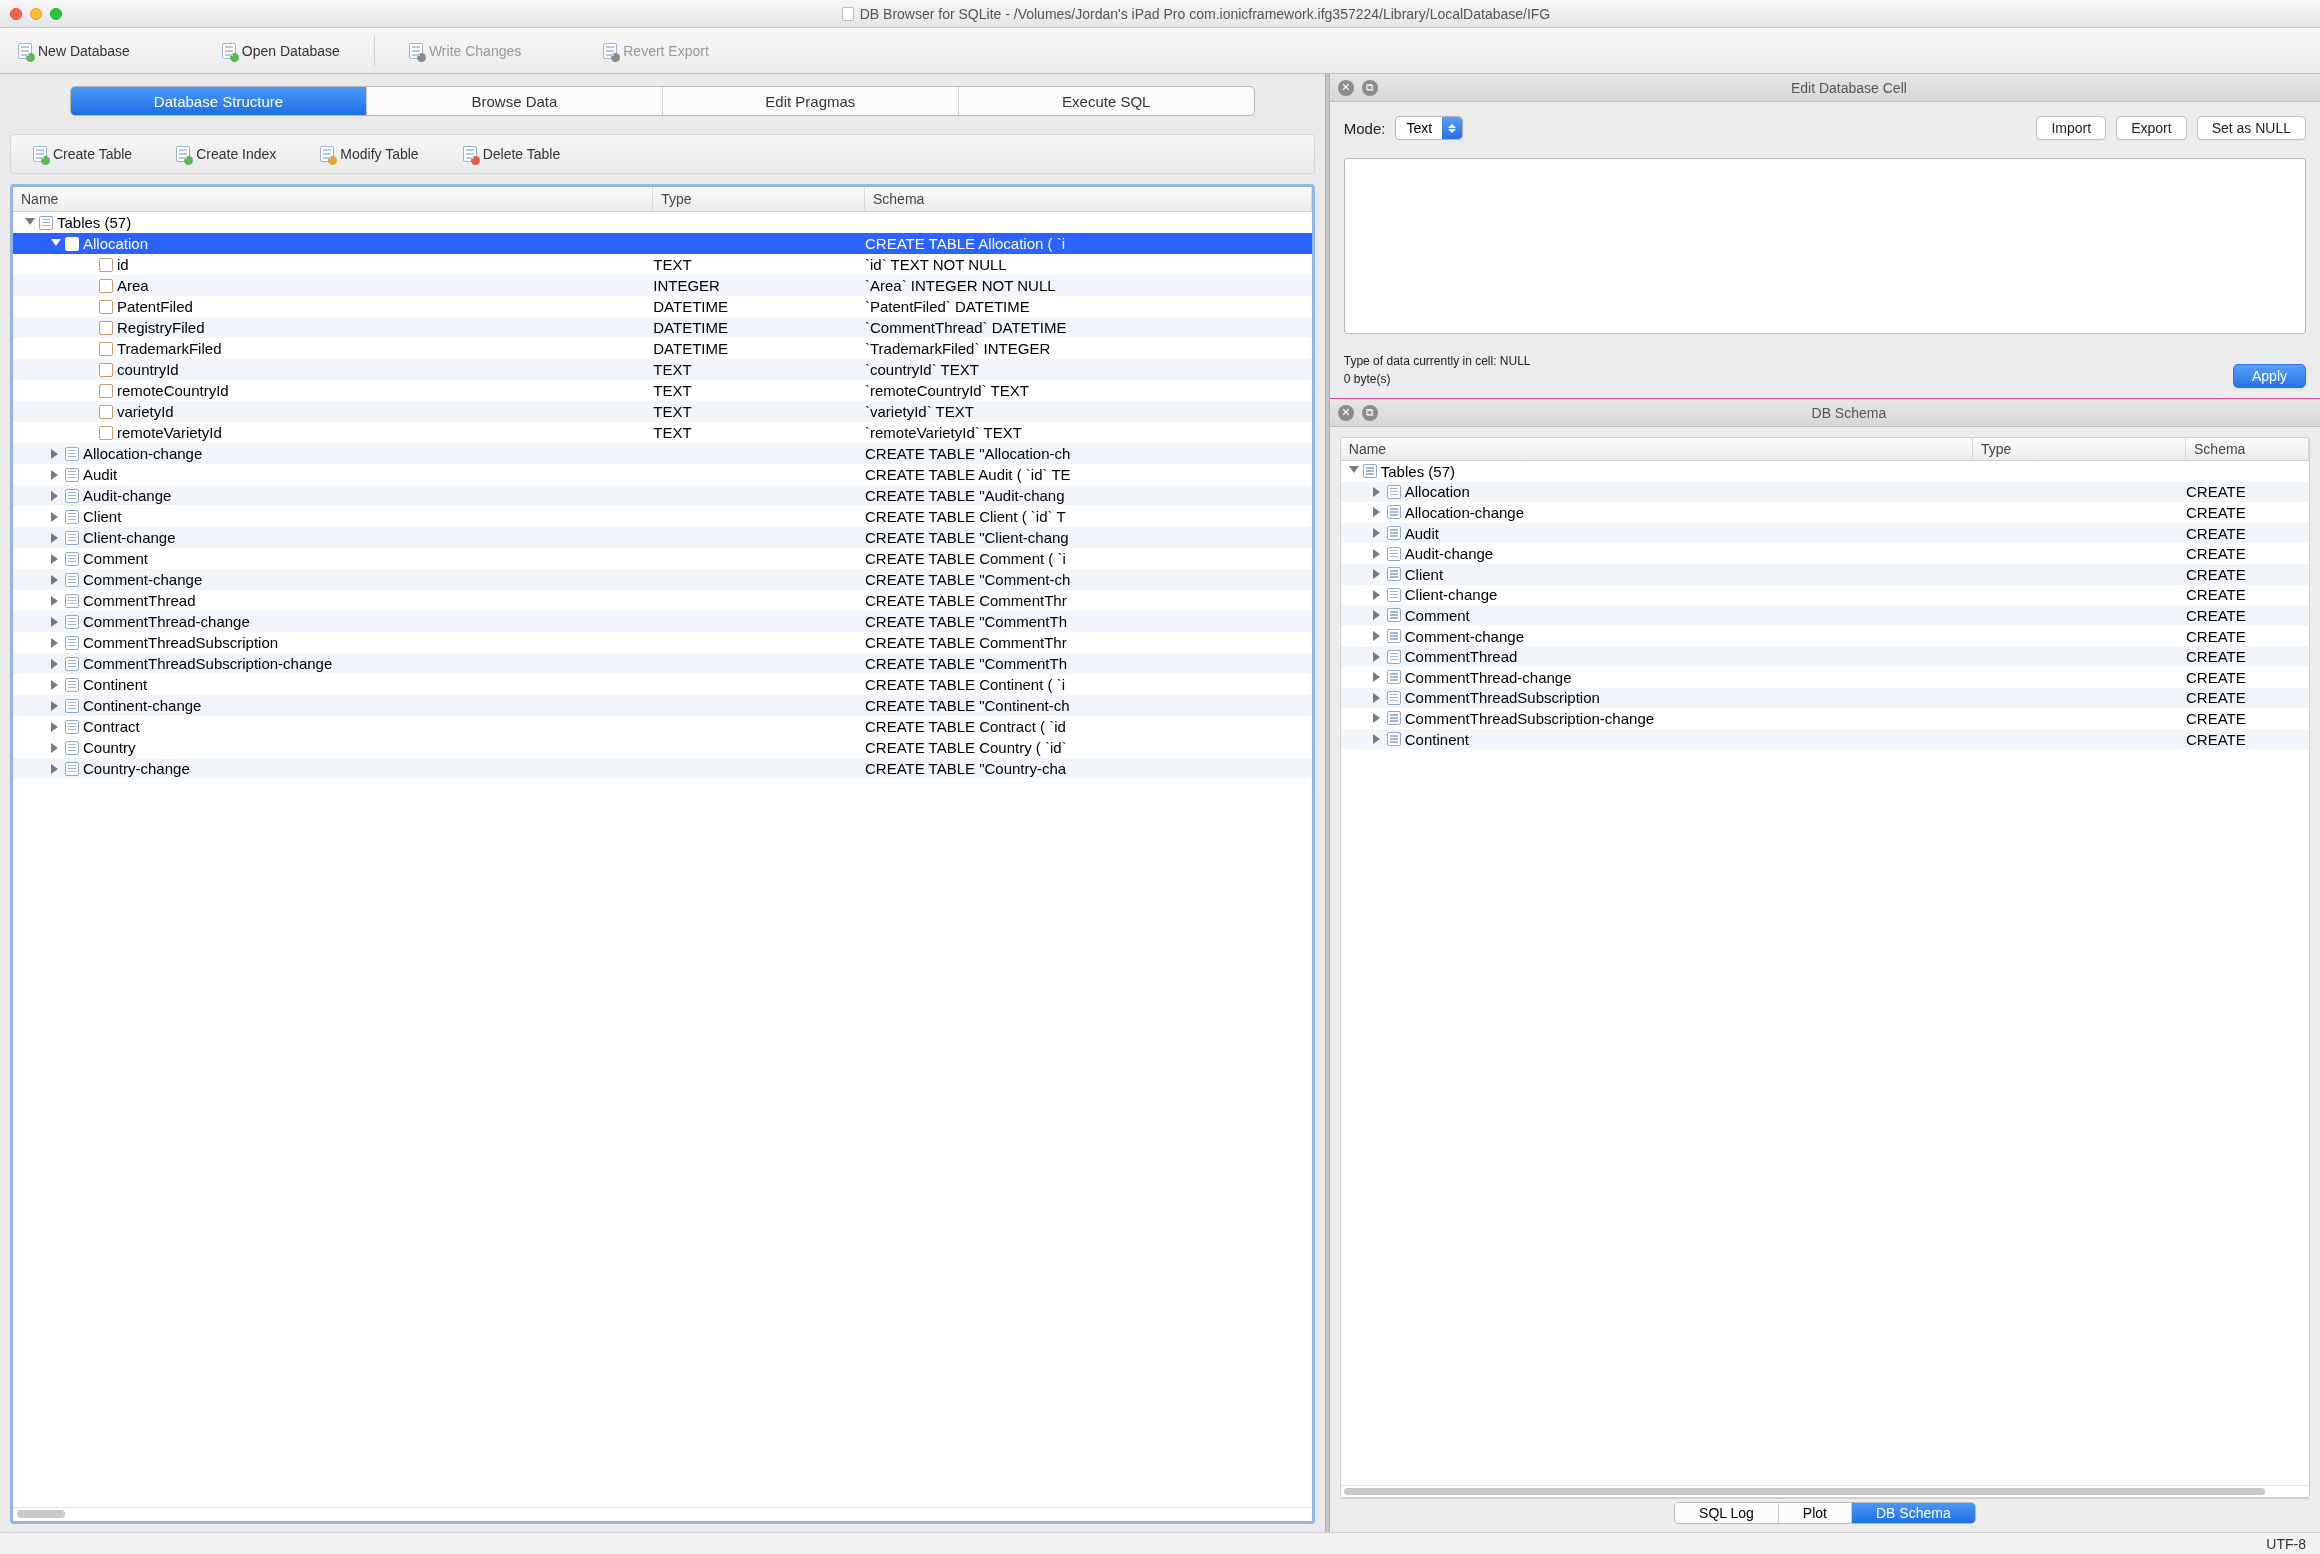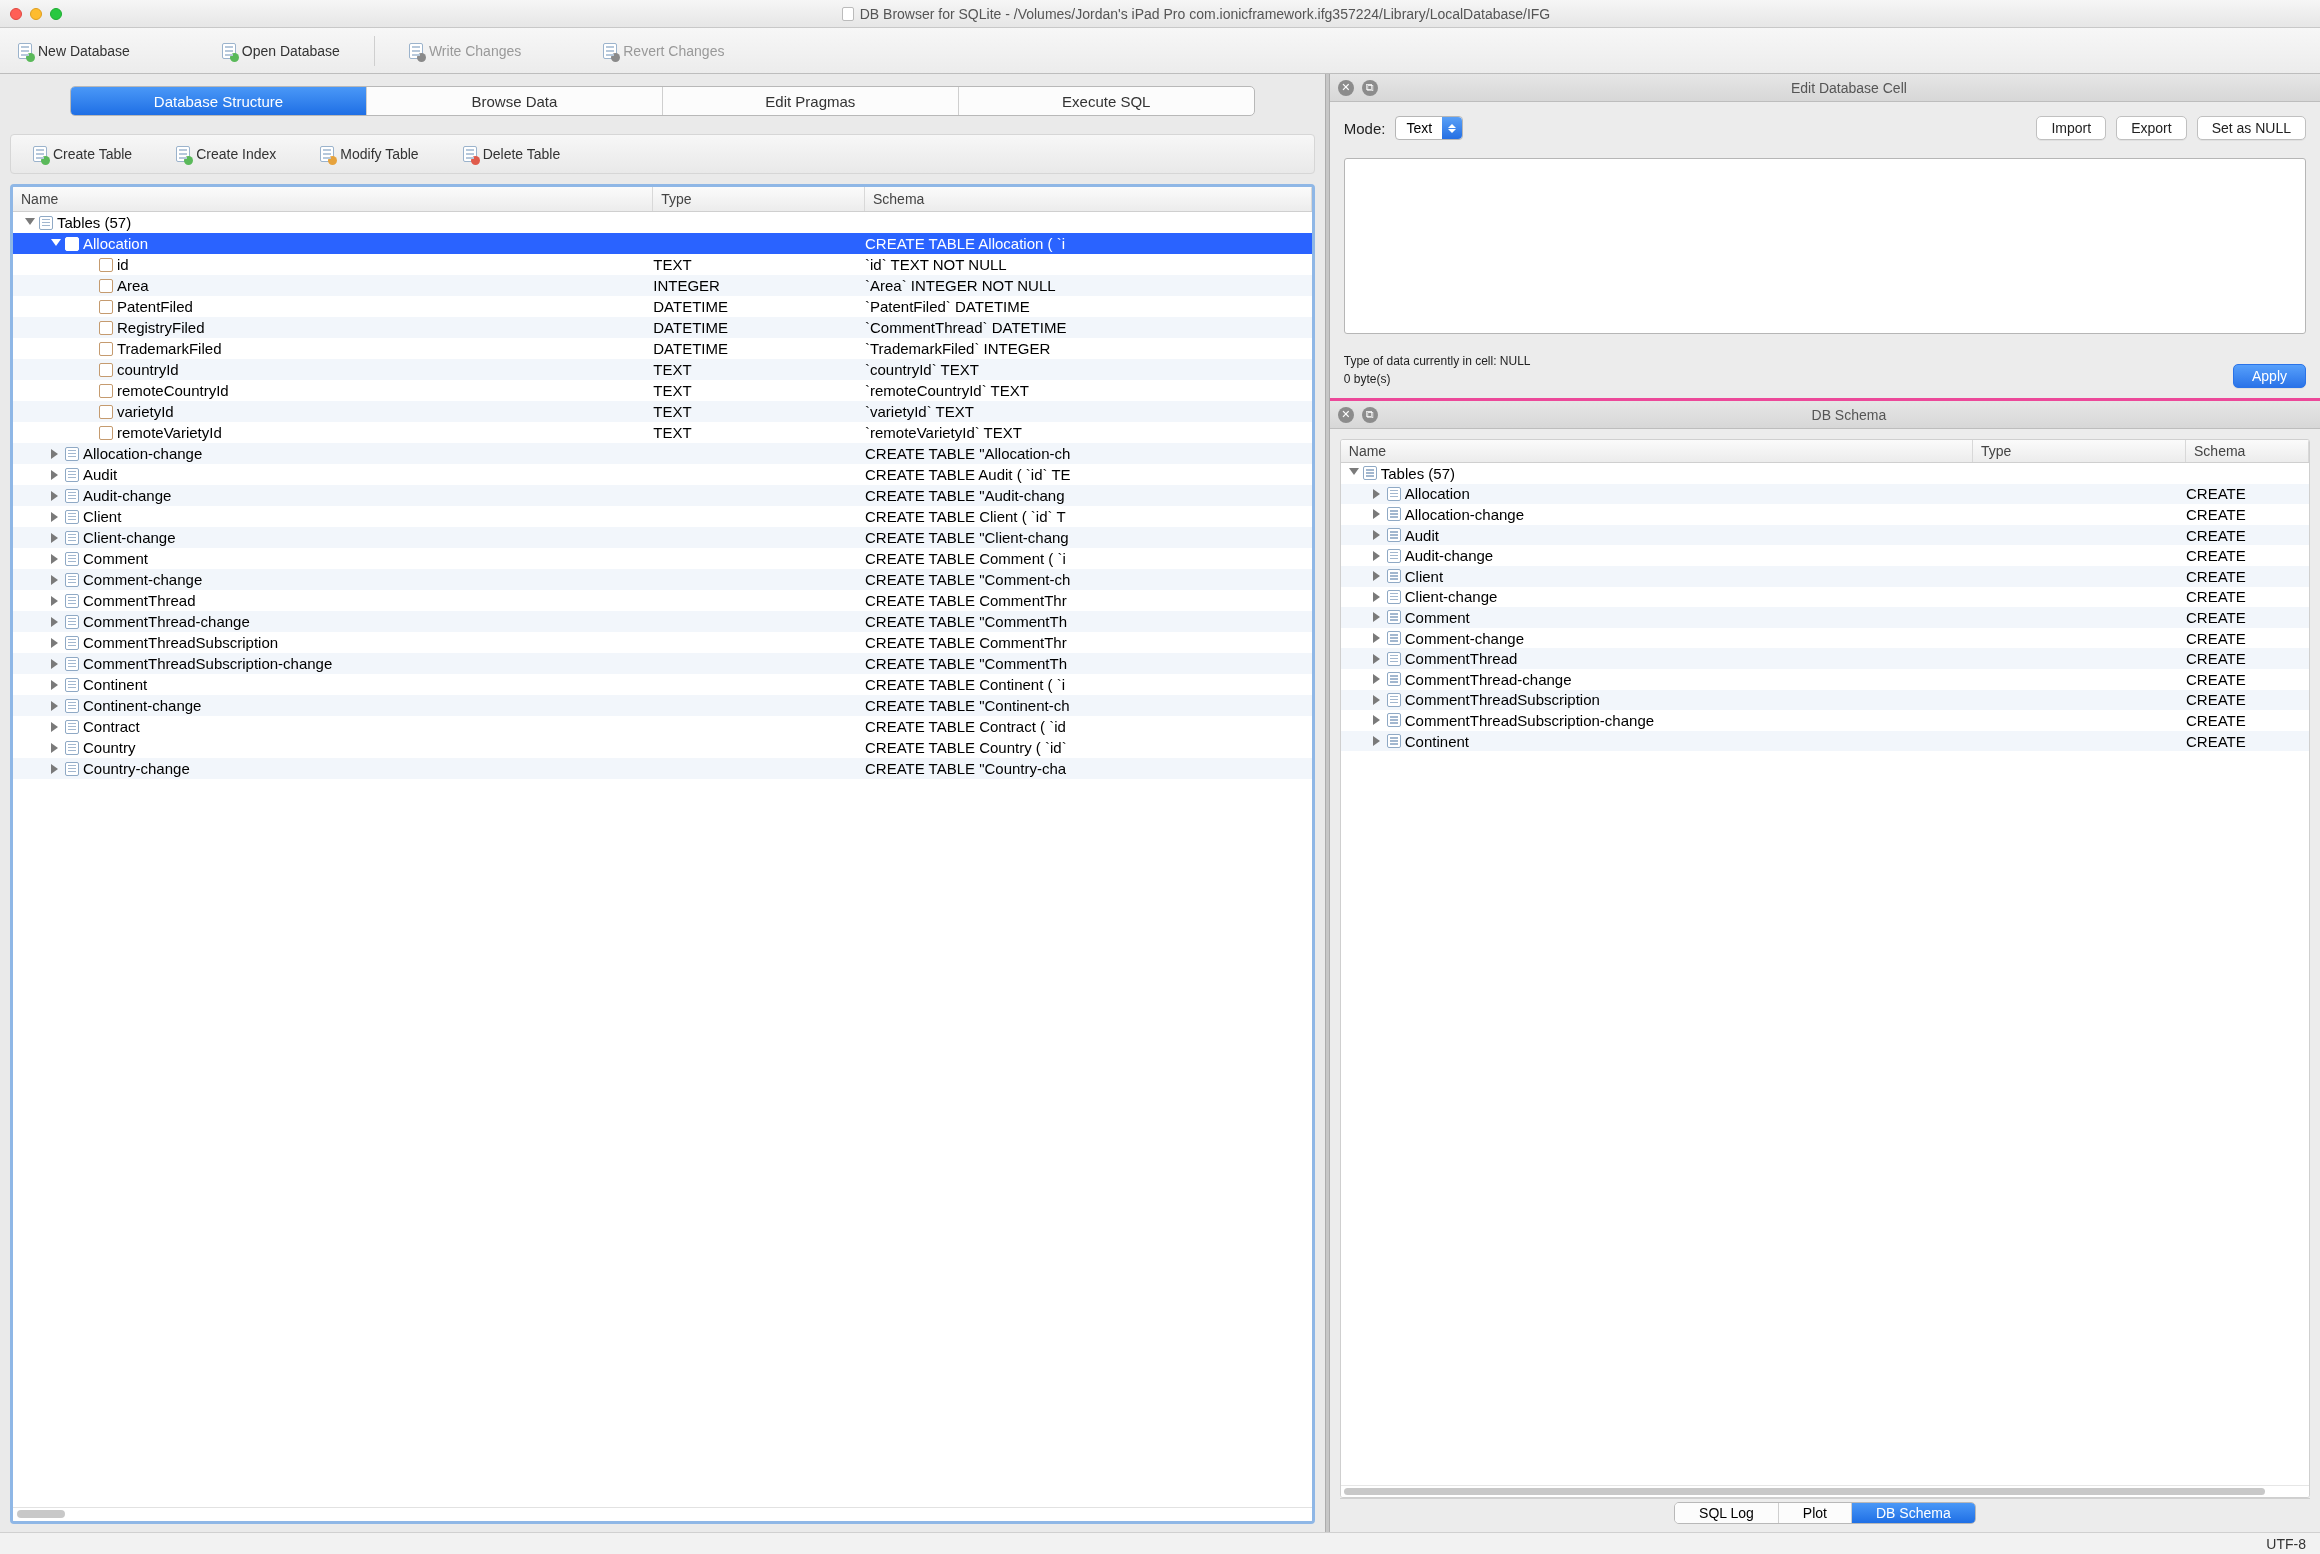--- a/index.html
+++ b/index.html
@@ -69,21 +69,21 @@
 
 
 .divider { width:5px; background:#c7c7c7; border-left:1px solid #adadad; border-right:1px solid #adadad; cursor:col-resize; }
 
 
 .right { flex: 0.85; display:flex; flex-direction:column; min-width:0; }
 .panel-header { height:28px; background:linear-gradient(#e6e6e6,#d7d7d7); border-bottom:1px solid #bdbdbd; display:flex; align-items:center; padding:0 8px; gap:8px; }
 .panel-header .ptitle { flex:1; text-align:center; color:#555; font-size:14px; }
 .circle-btn { width:16px; height:16px; border-radius:50%; background:#8c8c8c; color:#fff; display:flex; align-items:center; justify-content:center; font-size:11px; line-height:1; }
 
-.edit-cell { padding:14px 14px 10px 14px; background:#ececec; border-bottom:3px solid #ec4899; }
+.edit-cell { padding:14px 14px 10px 14px; background:#ececec; border-bottom:1px solid #ec4899; }
 .edit-top { display:flex; align-items:center; gap:10px; }
 .label { font-size:15px; color:#222; }
 .select { display:flex; align-items:center; border:1px solid #b6b6b6; border-radius:4px; height:24px; background:#fff; }
 .select span { padding:0 10px; font-size:14px; }
 .select .chev { width:18px; height:100%; background:linear-gradient(#5aa0f6,#256fe3); border-radius:0 4px 4px 0; display:flex; flex-direction:column; align-items:center; justify-content:center; gap:1px; }
 .select .chev::before, .select .chev::after { content:""; width:0; height:0; border-left:4px solid transparent; border-right:4px solid transparent; }
 .select .chev::before { border-bottom:4px solid #fff; }
 .select .chev::after { border-top:4px solid #fff; }
 .btn { background:#fff; border:1px solid #c0c0c0; border-radius:5px; padding:3px 14px; font-size:14px; color:#222; box-shadow:0 1px 0 rgba(0,0,0,0.05); }
 .btn.primary { background:linear-gradient(#57a0fb,#2a73e8); color:#fff; border-color:#2a73e8; padding:3px 18px; }
@@ -153,21 +153,21 @@
     <span class="sheet-icon">
         <span class="badge write"></span>
       </span>
     <span>Write Changes</span>
   </div>
   <div style="width:30px;"></div>
   <div class="tbtn disabled">
     <span class="sheet-icon">
         <span class="badge revert"></span>
       </span>
-    <span>Revert Changes</span>
+    <span>Revert Export</span>
   </div>
 </div>
 
 <div class="main">
   <div class="left">
     <div class="tabs">
       <div class="tab active">Database Structure</div>
       <div class="tab">Browse Data</div>
       <div class="tab">Edit Pragmas</div>
       <div class="tab">Execute SQL</div>

